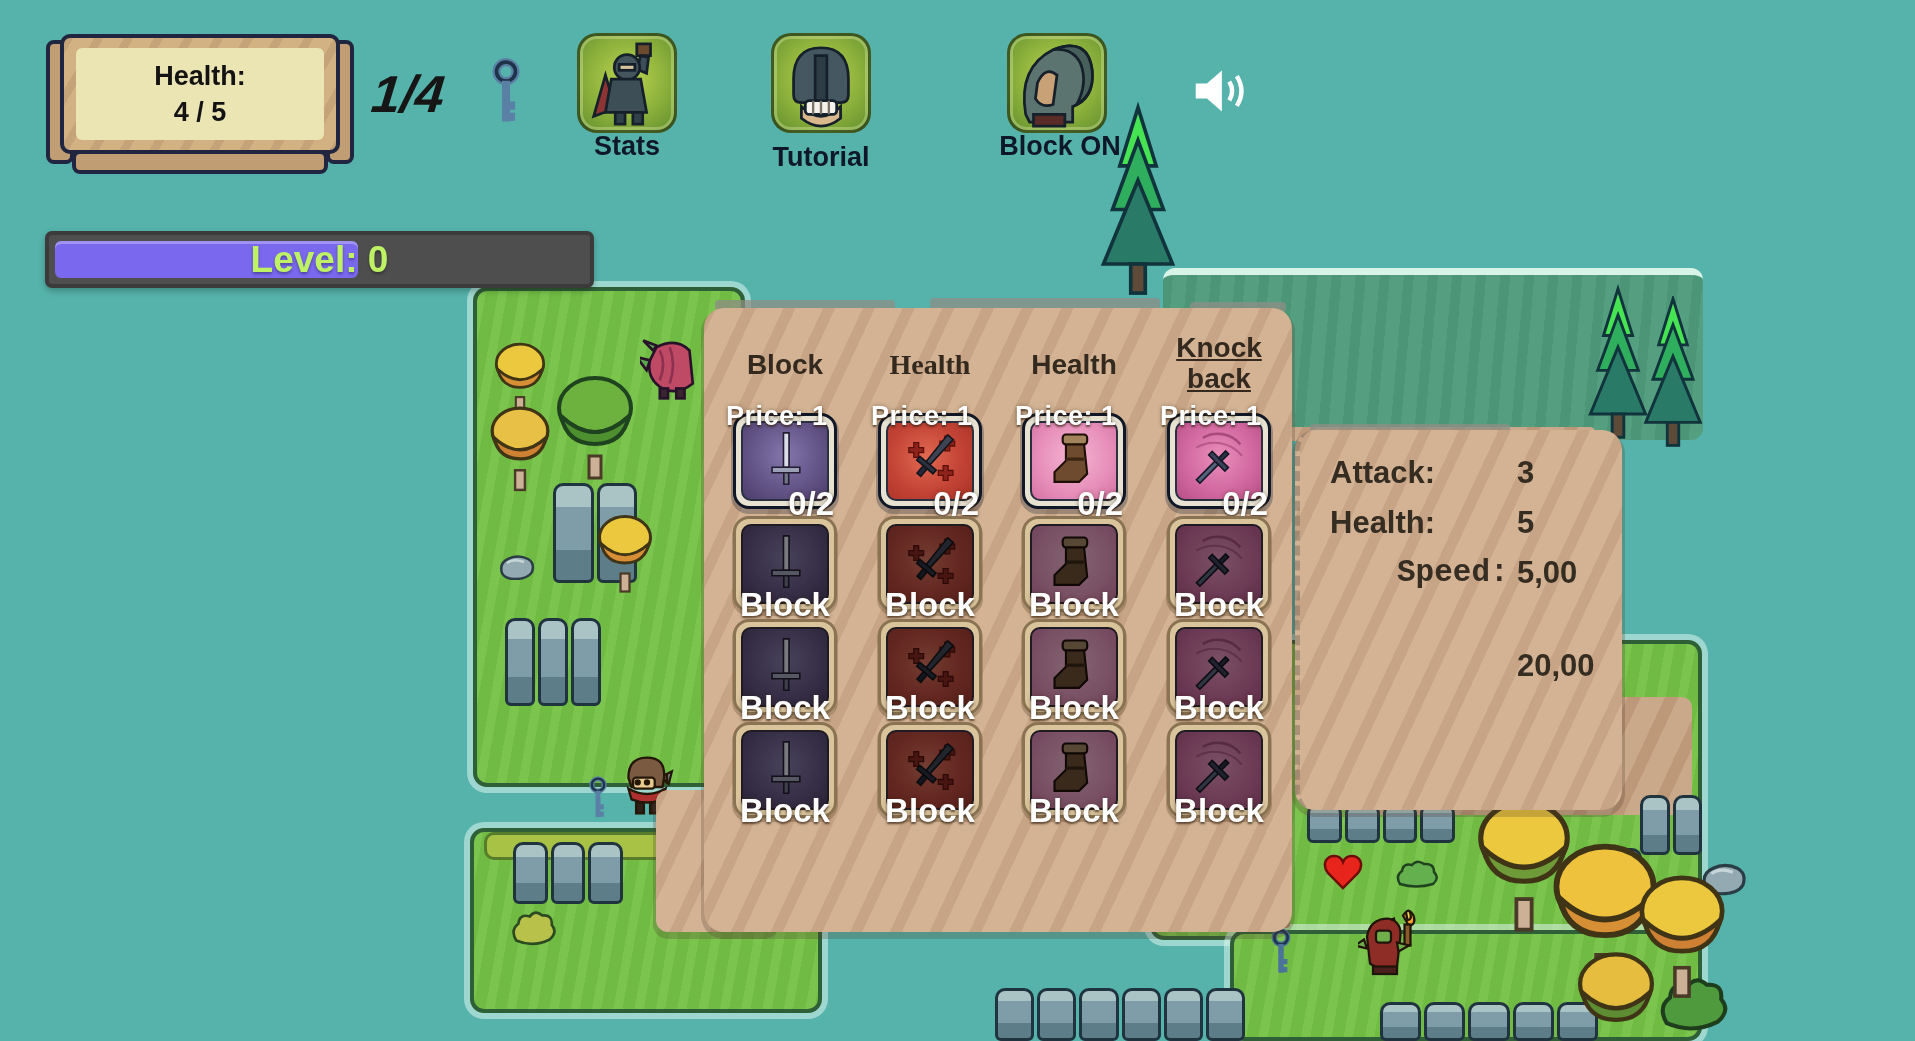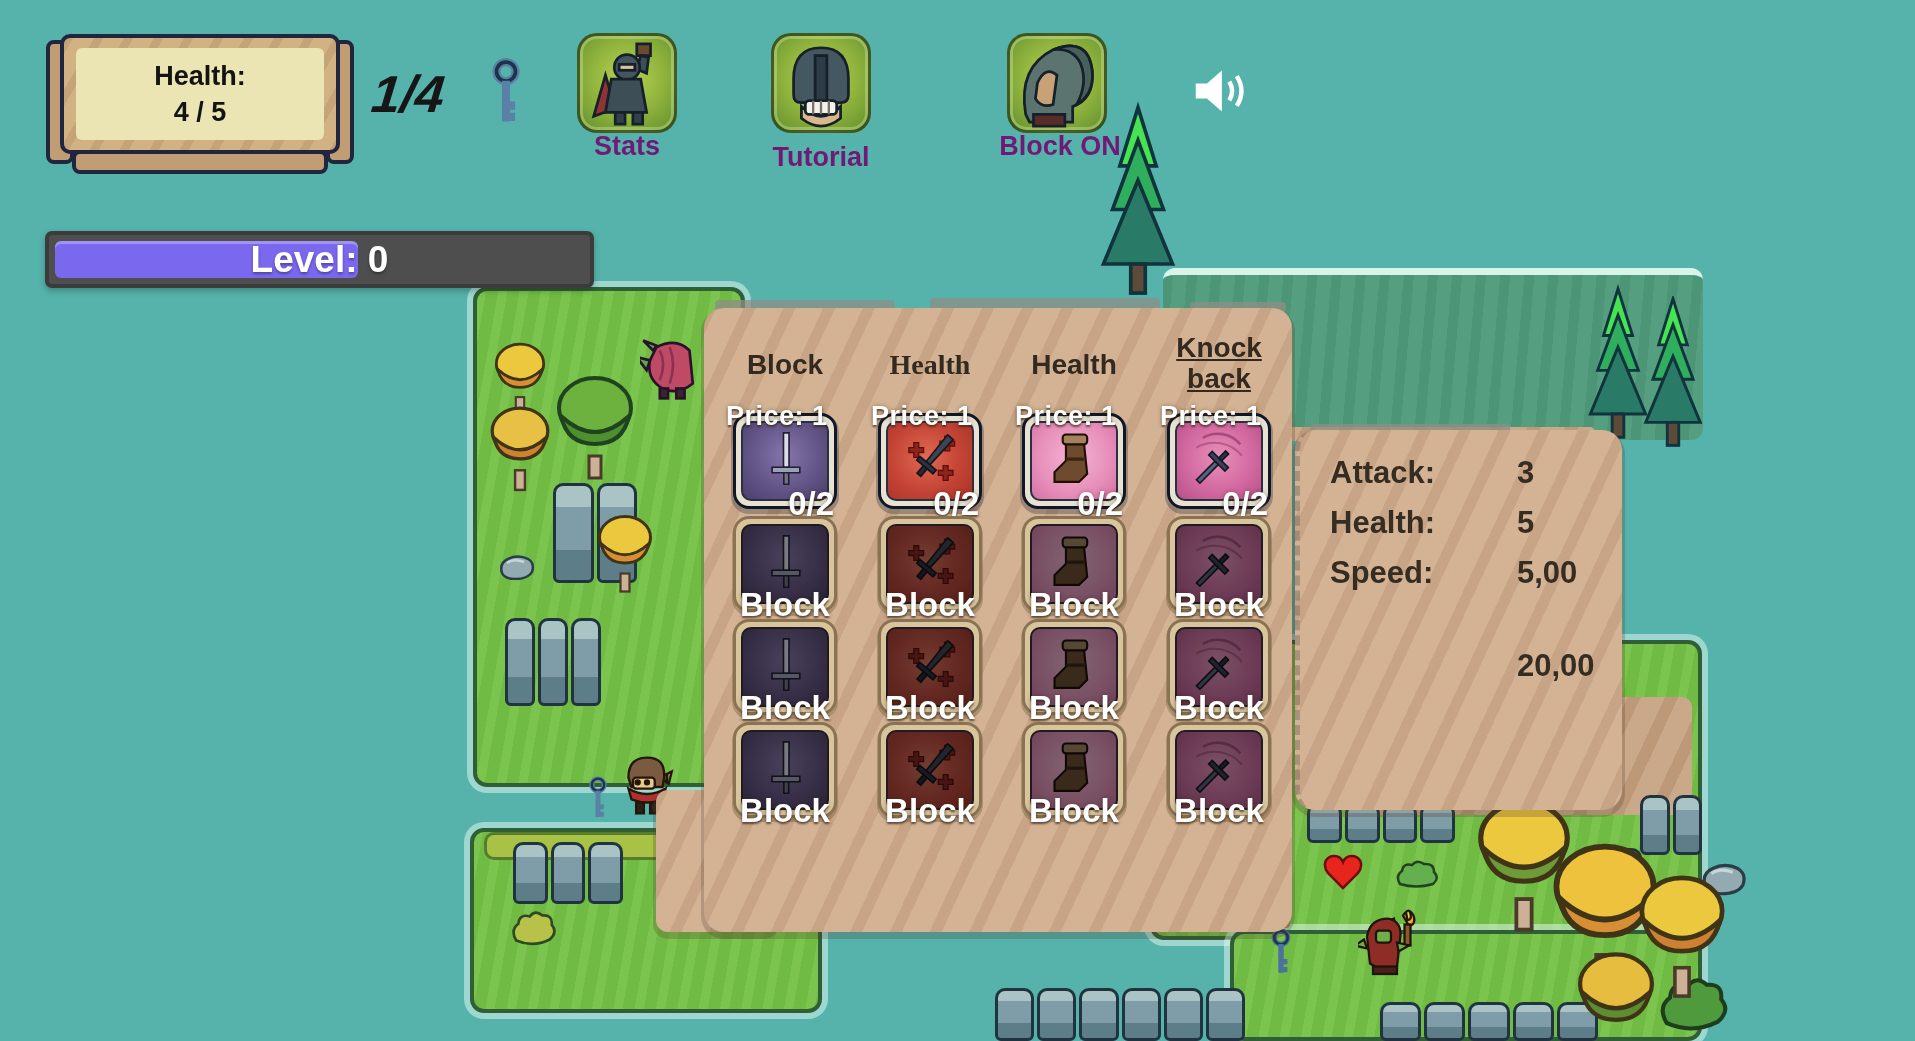--- a/index.html
+++ b/index.html
@@ -23,27 +23,27 @@
   
   .banner-roll{background:#c09d72;border:4px solid #202640;border-radius:8px;box-sizing:border-box;}
   .banner-frame{background:#d2b183;border:4px solid #202640;border-radius:10px;box-sizing:border-box;
     background-image:repeating-linear-gradient(120deg,rgba(140,100,70,.18) 0 8px,transparent 8px 26px);}
   .banner-cream{background:#ebe4b3;border-radius:6px;display:flex;flex-direction:column;
     align-items:center;justify-content:center;font-weight:bold;font-size:27px;color:#131313;line-height:1.35;}
   .keys-counter{font-size:52px;font-weight:800;font-style:italic;color:#161616;transform:skewX(-6deg);}
   .hud-icon{border-radius:20px;border:3px solid rgba(18,30,14,.55);box-sizing:border-box;
     background:radial-gradient(circle at 50% 45%,#bcd650 0%,#8db13c 55%,#62902e 100%);
     box-shadow:inset 0 0 0 3px rgba(230,240,180,.35);}
-  .hud-label{font-size:27px;font-weight:bold;color:#701a75;text-align:center;}
+  .hud-label{font-size:27px;font-weight:bold;color:#0f172a;text-align:center;}
   .level-track{background:#4e4e4e;border:4px solid #3b3b3b;border-radius:7px;box-sizing:border-box;
     box-shadow:0 3px 6px rgba(0,0,0,.25);}
   .level-fill{position:absolute;left:6px;top:6px;bottom:6px;background:#7a68ef;border-radius:6px;
     box-shadow:inset 0 3px 0 rgba(255,255,255,.28);}
   .level-text{position:absolute;inset:0;display:flex;align-items:center;justify-content:center;
-    color:#ffffff;font-size:37px;font-weight:bold;text-shadow:0 2px 3px rgba(0,0,0,.35);}
+    color:#bef264;font-size:37px;font-weight:bold;text-shadow:0 2px 3px rgba(0,0,0,.35);}
 
   
   .parchment{background:#d3b394;border-radius:20px;box-sizing:border-box;
     background-image:repeating-linear-gradient(115deg,rgba(164,120,88,.25) 0 11px,transparent 11px 36px);
     box-shadow:0 4px 0 3px rgba(80,60,45,.25);}
   .torn{background:#8d8d84;opacity:.75;border-radius:4px;}
   .torn-brown{background:#a97a5b;opacity:.9;border-radius:4px;}
   .col-header{position:absolute;text-align:center;font-size:28px;font-weight:bold;color:#33291f;line-height:1.1;}
 
   
@@ -559,21 +559,21 @@
     <div class="overlay-txt block-label">Block</div>
   </div>
 
 
   <div class="abs torn z3" style="left:1310px;top:424px;width:200px;height:10px;"></div>
   <div class="abs parchment z5" style="left:1295px;top:430px;width:327px;height:380px;border-left:5px dashed rgba(120,105,88,.45);"></div>
   <div class="stat-row z10" style="left:1330px;top:455px;width:170px;">Attack:</div>
   <div class="stat-row z10" style="left:1517px;top:455px;">3</div>
   <div class="stat-row z10" style="left:1330px;top:505px;width:170px;">Health:</div>
   <div class="stat-row z10" style="left:1517px;top:505px;">5</div>
-  <div class="stat-row z10" style="left:1330px;top:555px;width:170px;">Speed:</div>
+  <div class="stat-row z10" style="left:1397px;top:555px;width:170px;font-family:Liberation Mono, monospace;">Speed:</div>
   <div class="stat-row z10" style="left:1517px;top:555px;">5,00</div>
   <div class="stat-row z10" style="left:1517px;top:648px;">20,00</div>
 
   <div class="abs banner-roll z10" style="left:46px;top:40px;width:28px;height:124px;"></div>
   <div class="abs banner-roll z10" style="left:326px;top:40px;width:28px;height:124px;"></div>
   <div class="abs banner-roll z10" style="left:72px;top:150px;width:256px;height:24px;"></div>
   <div class="abs banner-frame z10" style="left:60px;top:34px;width:280px;height:120px;">
     <div class="banner-cream" style="position:absolute;left:12px;top:10px;right:12px;bottom:10px;">
       <div>Health:</div>
       <div>4 / 5</div>

